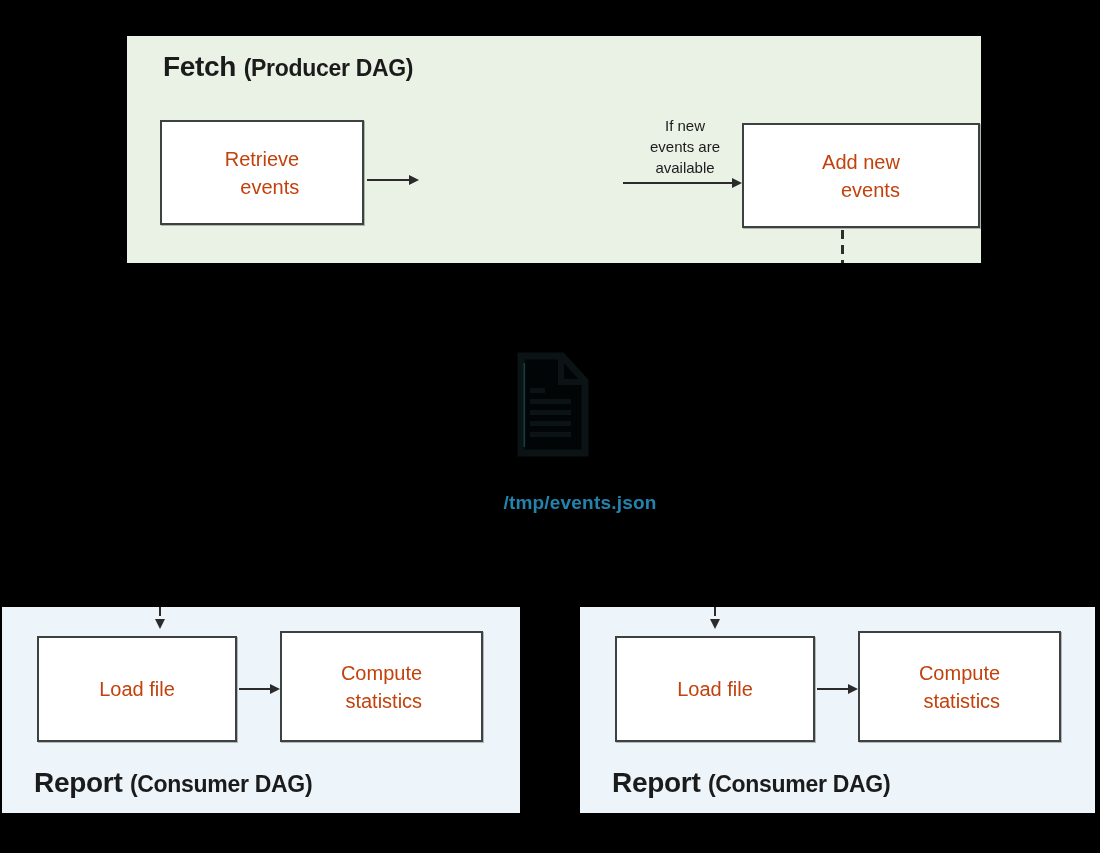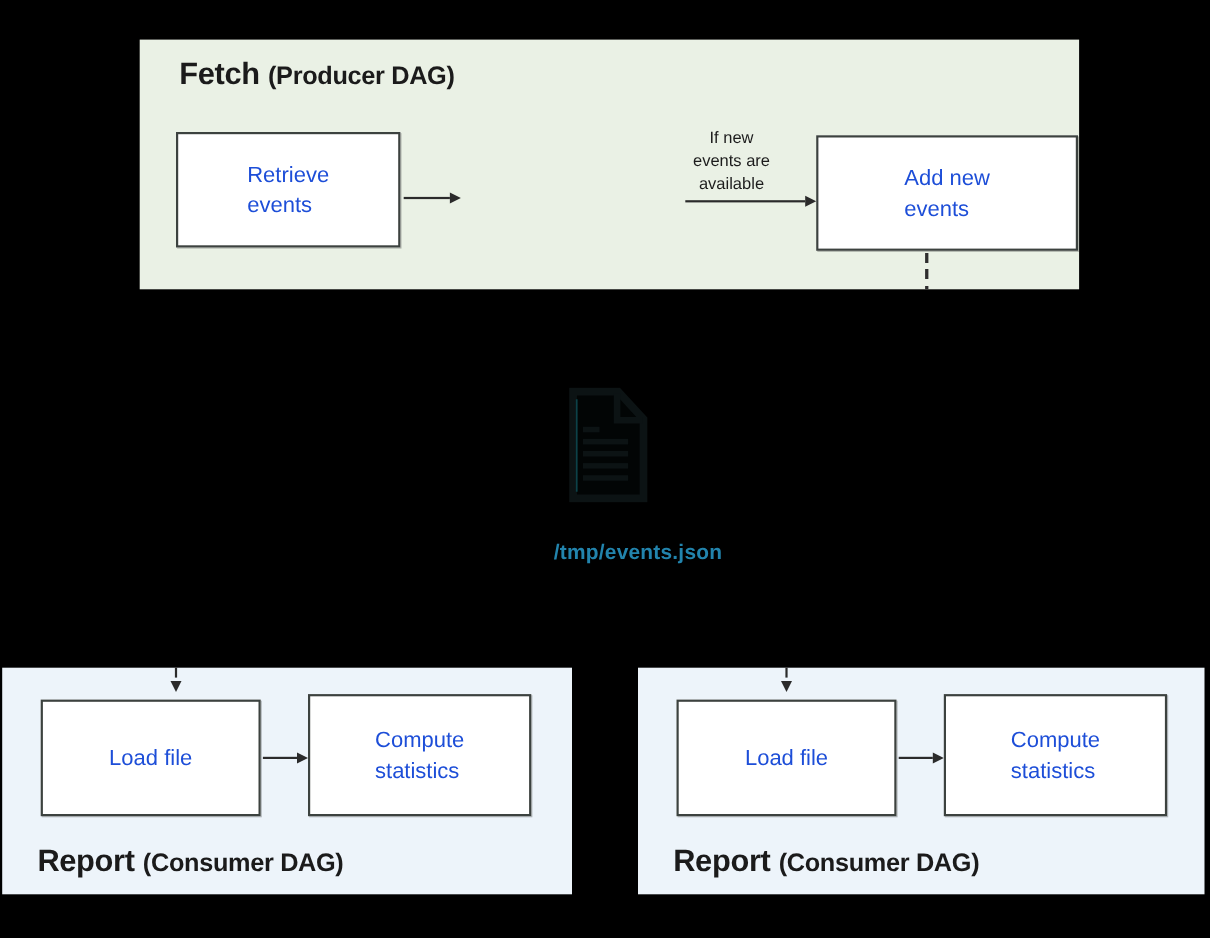--- a/index.html
+++ b/index.html
@@ -16,21 +16,21 @@
   .producer .panel-title { left:36px; top:15px; }
   .consumer-title { left:32px; top:160px; }
   .title-main { font-size:28px; font-weight:700; letter-spacing:-0.3px; }
   .title-sub  { font-size:23px; font-weight:700; letter-spacing:-0.3px; margin-left:3px; }
 
   .node {
     position:absolute; box-sizing:border-box; background:#ffffff;
     border:2px solid #3c423f; display:flex; align-items:center; justify-content:center;
     box-shadow:1px 1px 0 rgba(0,0,0,0.25);
   }
-  .node-label { text-align:left; font-size:20px; line-height:28px; color:#1d4ed8; }
+  .node-label { text-align:right; font-size:20px; line-height:28px; color:#c2410c; }
   .node-label span { display:block; }
 
   
   .edge-h { position:absolute; height:12px; display:flex; align-items:center; }
   .edge-h .line { flex:1; height:2px; background:#2b2b2b; }
   .edge-h .head-right {
     width:0; height:0;
     border-top:5px solid transparent; border-bottom:5px solid transparent;
     border-left:10px solid #2b2b2b;
   }
@@ -78,21 +78,21 @@
         <span>events</span>
       </div>
     </div>
 
     <div class="edge-h" style="left:240px; top:138px; width:52px;">
       <i class="line"></i>
       <i class="head-right"></i>
     </div>
 
 
-    <div class="edge-label" style="left:486px; top:79px; width:104px;">
+    <div class="edge-label" style="left:506px; top:79px; width:104px;">
       <span>If new</span>
       <span>events are</span>
       <span>available</span>
     </div>
 
     <div class="edge-h" style="left:496px; top:141px; width:119px;">
       <i class="line"></i>
       <i class="head-right"></i>
     </div>
 

